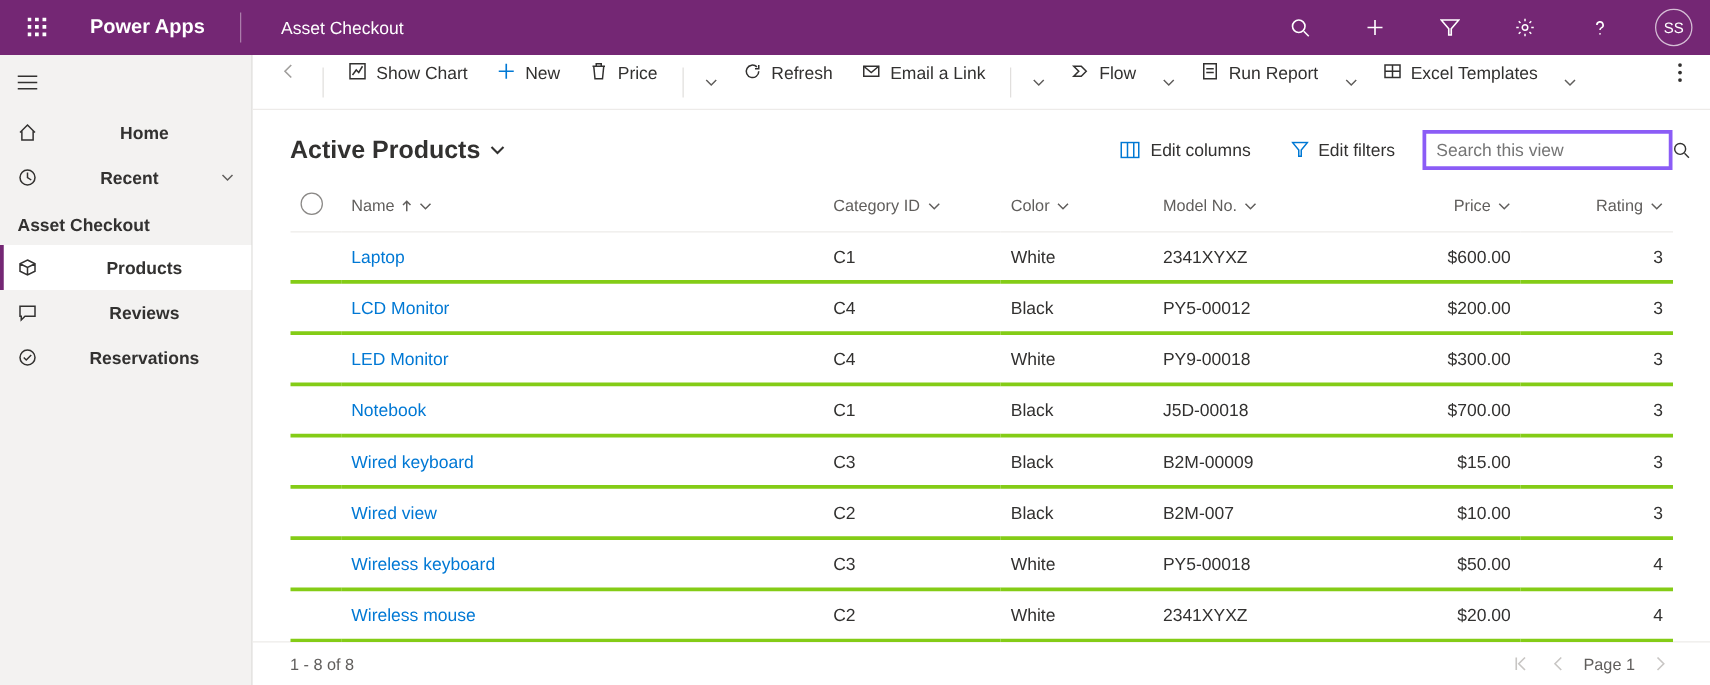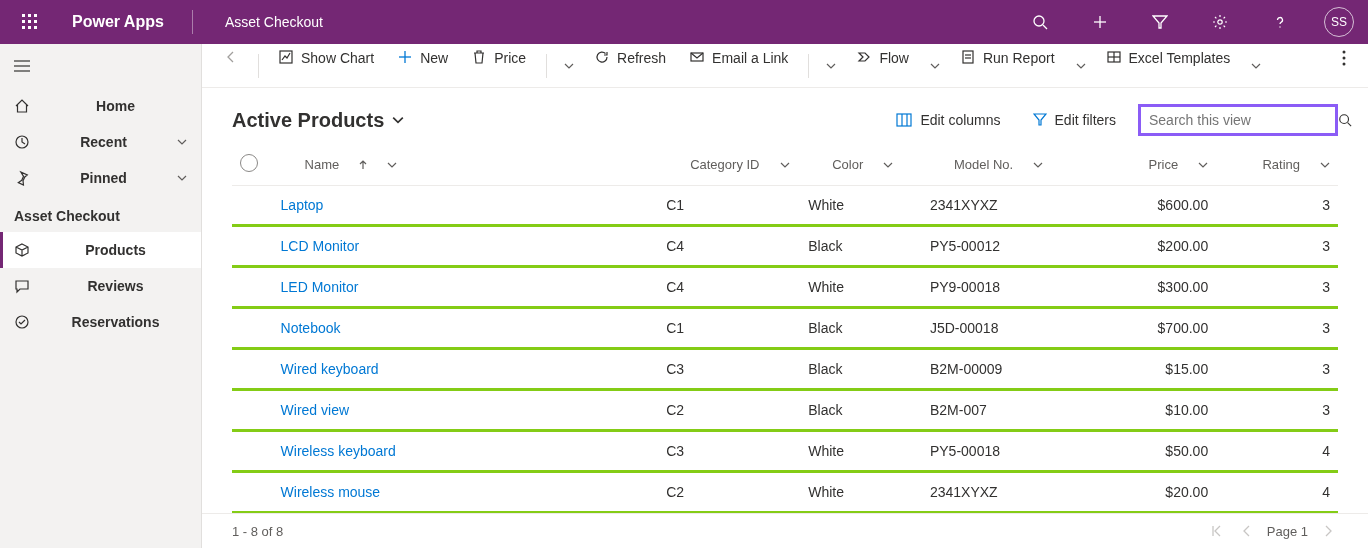--- a/index.html
+++ b/index.html
@@ -46,21 +46,21 @@
 
 
 .tblwrap { flex:1; overflow:auto; padding: 0 30px; }
 table { border-collapse: collapse; width: 100%; }
 th { text-align:left; font-weight:400; color:#605e5c; font-size:13px; padding: 10px 8px; border-bottom:1px solid #edebe9; cursor:pointer; white-space:nowrap; }
 td { padding: 11px 8px; border-bottom:3px solid #84cc16; font-size:14px; color:#323130; }
 .namecell a { color:#0078d4; text-decoration:none; cursor:pointer; }
 .selcol { width:40px; }
 .selcircle { width:18px; height:18px; border:1px solid #8a8886; border-radius:50%; display:inline-block; cursor:pointer; }
 th.right, td.right { text-align:right; }
-.colhdr { display:inline-flex; align-items:center; gap:20px;margin-left:24px; }
+.colhdr { display:inline-flex; align-items:center; gap:6px; }
 
 
 .footer { height: 20px; border-top:1px solid #edebe9; display:flex; align-items:center; padding: 17px 30px; font-size:13px; color:#605e5c; }
 .footer .spacer { flex:1; }
 .pager { display:flex; align-items:center; gap:10px; }
 .pgbtn { cursor:pointer; padding:0 4px; display:flex; align-items:center; }
 .pgbtn.disabled { color:#c8c6c4; cursor:default; }
 
 
 svg { display:block; }
@@ -145,33 +145,20 @@
             <path d="M8 4v4l3 2"></path>
           </svg>
         </span>
       <span class="lbl">Recent</span>
       <span class="chev">
           <svg width="10" height="10" viewBox="0 0 10 10" fill="none" stroke="#605e5c" stroke-width="1.2">
             <path d="M1 3l4 4 4-4"></path>
           </svg>
         </span>
     </div>
-    <div class="sbitem">
-      <span>
-          <svg width="16" height="16" viewBox="0 0 16 16" fill="none" stroke="#323130" stroke-width="1.2">
-            <path d="M9 2l5 5-3 1-3 3-1 4-4-4 4-1 3-3z" transform="rotate(-20 8 8)"></path>
-          </svg>
-        </span>
-      <span class="lbl">Pinned</span>
-      <span class="chev">
-          <svg width="10" height="10" viewBox="0 0 10 10" fill="none" stroke="#605e5c" stroke-width="1.2">
-            <path d="M1 3l4 4 4-4"></path>
-          </svg>
-        </span>
-    </div>
     <div class="sbgroup">Asset Checkout</div>
     <div class="sbitem active">
       <span>
           <svg width="16" height="16" viewBox="0 0 16 16" fill="none" stroke="#323130" stroke-width="1.2">
             <path d="M8 2l6 3v6l-6 3-6-3V5zM2 5l6 3 6-3M8 8v6"></path>
           </svg>
         </span>
       <span class="lbl">Products</span>
     </div>
     <div class="sbitem">

